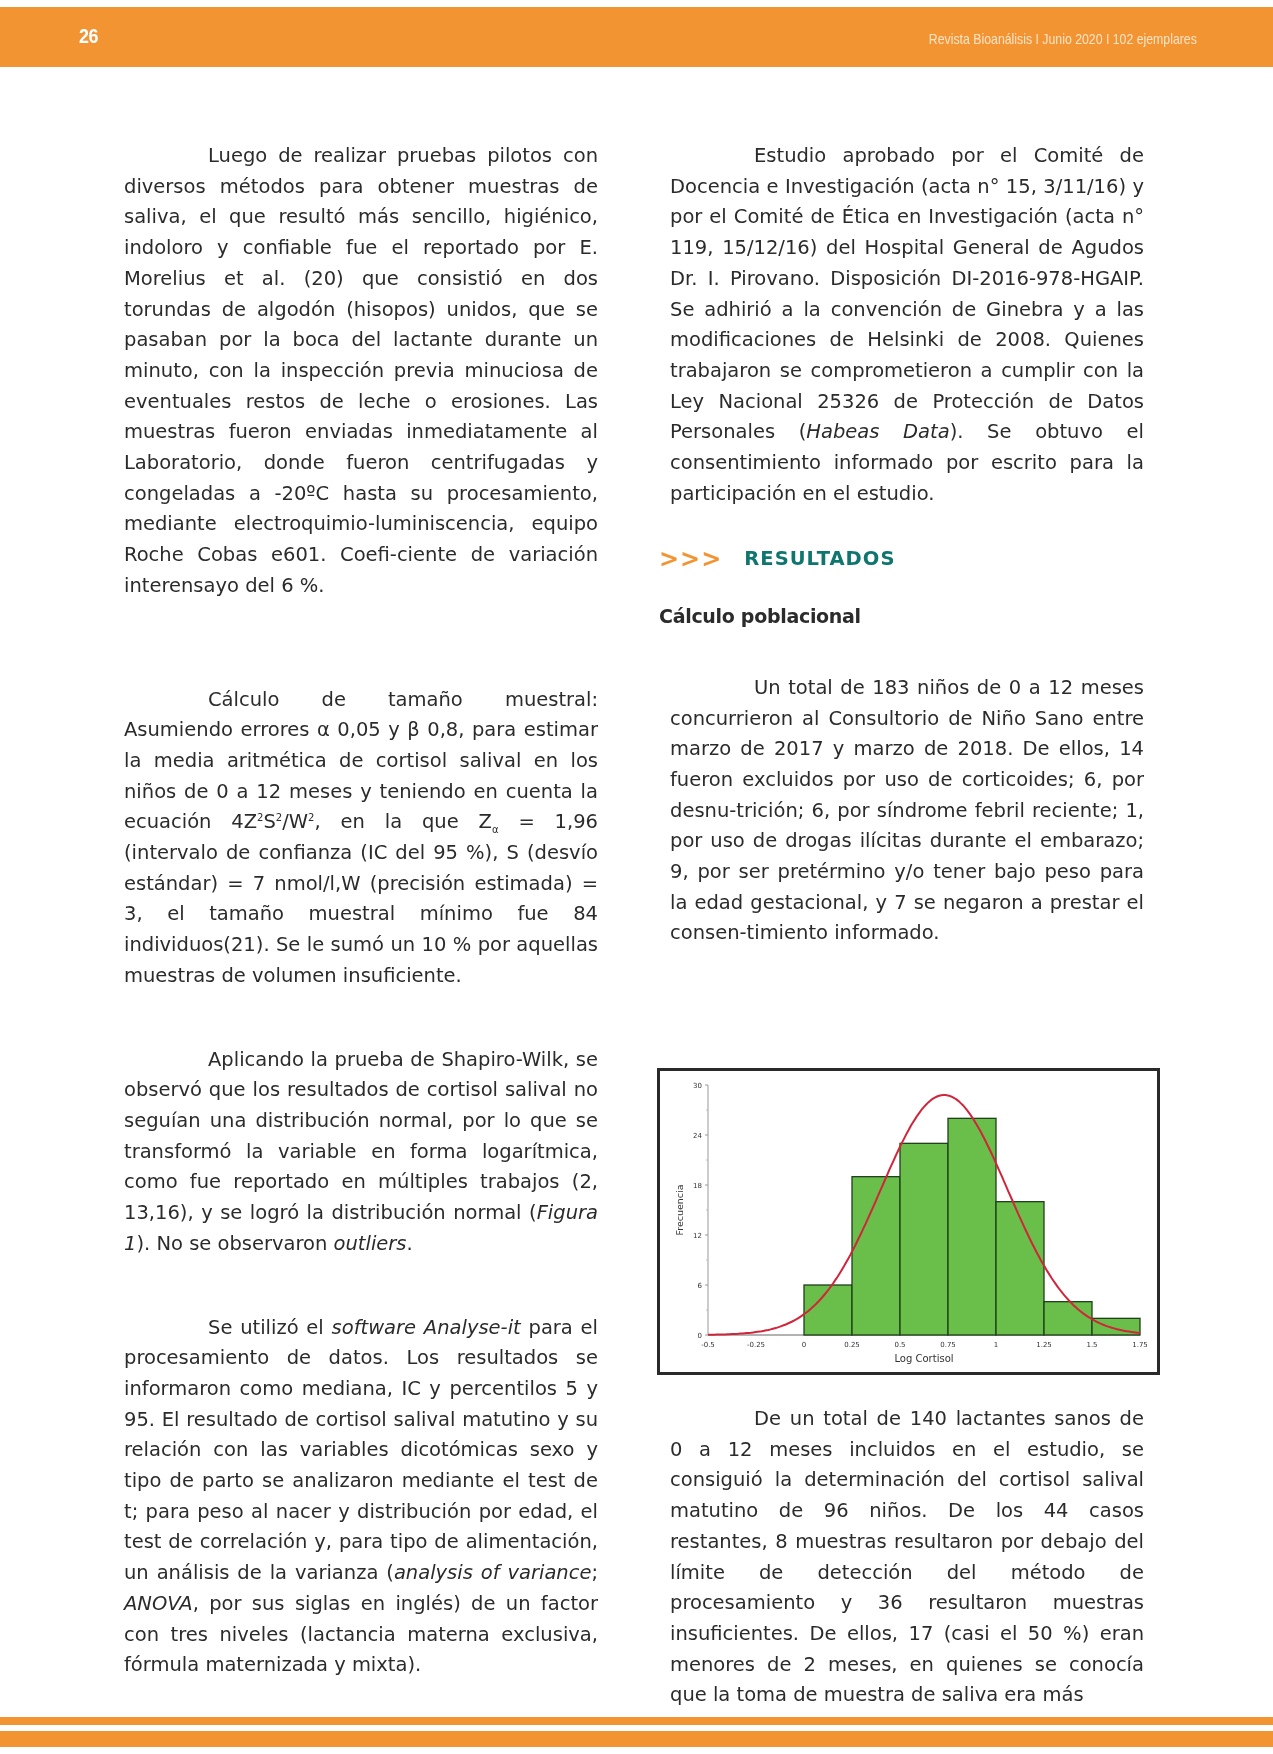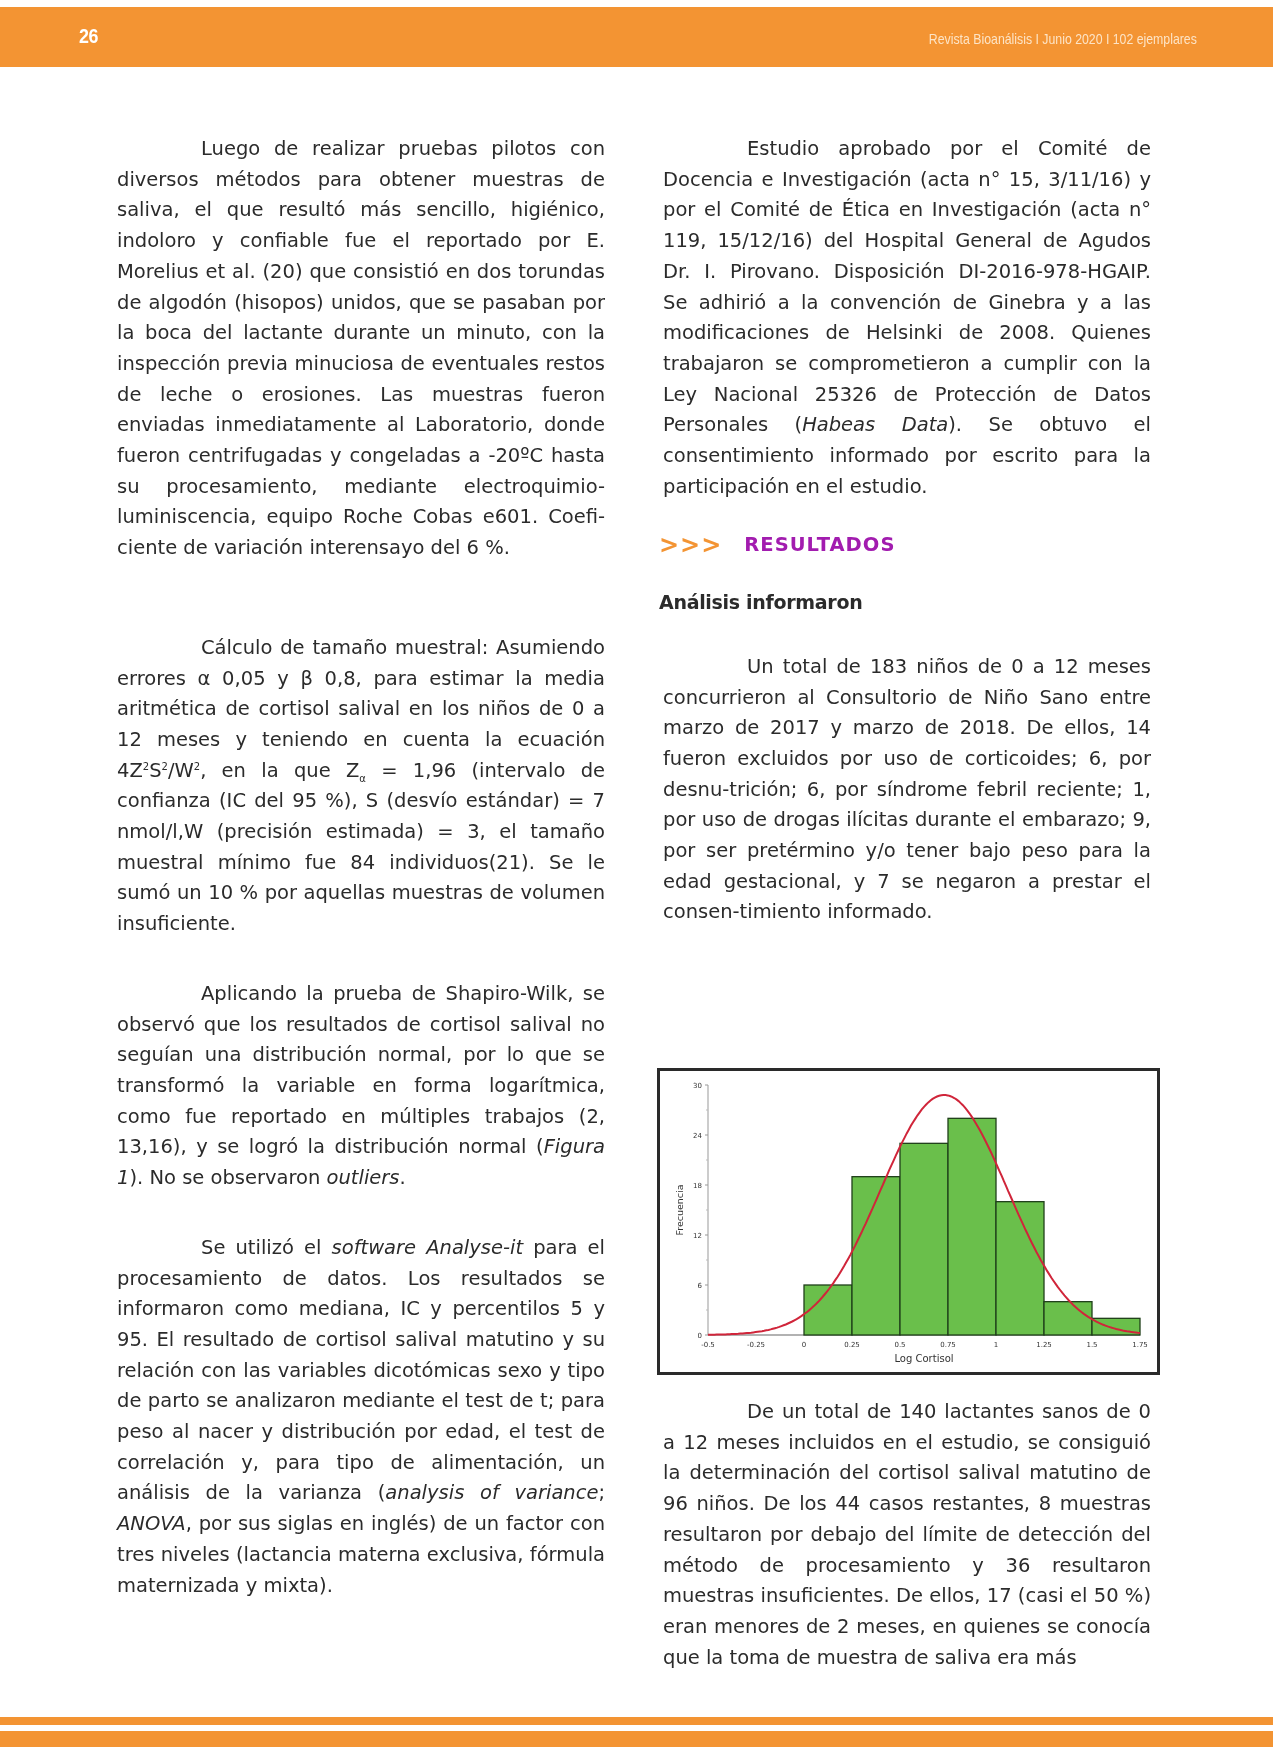--- a/index.html
+++ b/index.html
@@ -20,29 +20,29 @@
     position: absolute; right: 76px; top: 30px; font-family: "Liberation Sans", sans-serif;
     font-size: 15px; color: #fde4c6; transform: scaleX(0.82); transform-origin: right center;
     white-space: nowrap;
   }
   .col {
     position: absolute; top: 130px; width: 496px;
     font-size: 19.5px; line-height: 30.7px; color: #2b2b2b;
   }
   .col-left { left: 113px; }
   .col-right { left: 659px; }
-  p.body { margin: 4px; text-align: justify; text-indent: 84px; hyphens: manual; }
+  p.body { margin: 11px; text-align: justify; text-indent: 84px; hyphens: manual; }
   .sub-heading {
     font-weight: bold; font-size: 19px; margin: 0; letter-spacing: -0.3px; color: #2b2b2b;
   }
   .section-heading {
     display: flex; align-items: center; gap: 22px; margin: 0;
   }
   .chevrons { color: #f39433; font-weight: bold; font-size: 24px; letter-spacing: 1px; }
-  .section-title { font-weight: bold; font-size: 19.5px; letter-spacing: 1px; color: #a21caf; }
+  .section-title { font-weight: bold; font-size: 19.5px; letter-spacing: 1px; color: #0f766e; }
   .caption { margin: 0; text-align: justify; text-indent: 28px; }
   .caption .chev { color: #f39433; font-weight: bold; font-size: 22px; margin-right: 10px; }
   .caption .fig-label { font-weight: bold; }
   .figure-box {
     position: absolute; left: 657px; top: 1068px; width: 503px; height: 307px;
     border: 3px solid #2a2a2a; box-sizing: border-box; background: #fff;
   }
   .footer-stripe-1 { position: absolute; left: 0; top: 1717px; width: 1273px; height: 8px; background: #f39433; }
   .footer-stripe-2 { position: absolute; left: 0; top: 1731px; width: 1273px; height: 16px; background: #f39433; }
   i { font-style: italic; }
@@ -68,21 +68,21 @@
 </div>
 
 <div class="col col-right">
   <p class="body"><span>Estudio aprobado por el Comité de Docencia e Investigación (acta n° 15, 3/11/16) y por el Comité de Ética en Investigación (acta n° 119, 15/12/16) del Hospital General de Agudos Dr. I. Pirovano. Disposición DI-2016-978-HGAIP. Se adhirió a la convención de Ginebra y a las modificaciones de Helsinki de 2008. Quienes trabajaron se comprometieron a cumplir con la Ley Nacional 25326 de Protección de Datos Personales (</span><i>Habeas Data</i><span>). Se obtuvo el consentimiento informado por escrito para la participación en el estudio.</span></p>
   <div style="height:24px"></div>
   <div class="section-heading">
     <span class="chevrons">&gt;&gt;&gt;</span>
     <span class="section-title">RESULTADOS</span>
   </div>
   <div style="height:26px"></div>
-  <p class="sub-heading">Análisis informaron</p>
+  <p class="sub-heading">Cálculo poblacional</p>
   <div style="height:30px"></div>
   <p class="body">Un total de 183 niños de 0 a 12 meses concurrieron al Consultorio de Niño Sano entre marzo de 2017 y marzo de 2018. De ellos, 14 fueron excluidos por uso de corticoides; 6, por desnu-trición; 6, por síndrome febril reciente; 1, por uso de drogas ilícitas durante el embarazo; 9, por ser pretérmino y/o tener bajo peso para la edad gestacional, y 7 se negaron a prestar el consen-timiento informado.</p>
   <div style="height:31px"></div>
 </div>
 
 <div class="figure-box">
   <svg id="chart" width="497" height="301" viewBox="3 3 497 301" xmlns="http://www.w3.org/2000/svg">
       <line x1="51" y1="267" x2="483" y2="267" stroke="#999" stroke-width="1.5"></line>
       <line x1="51" y1="267" x2="51" y2="16.99999999999997" stroke="#999" stroke-width="1"></line>
       <line x1="48" y1="267" x2="51" y2="267" stroke="#999"></line>

